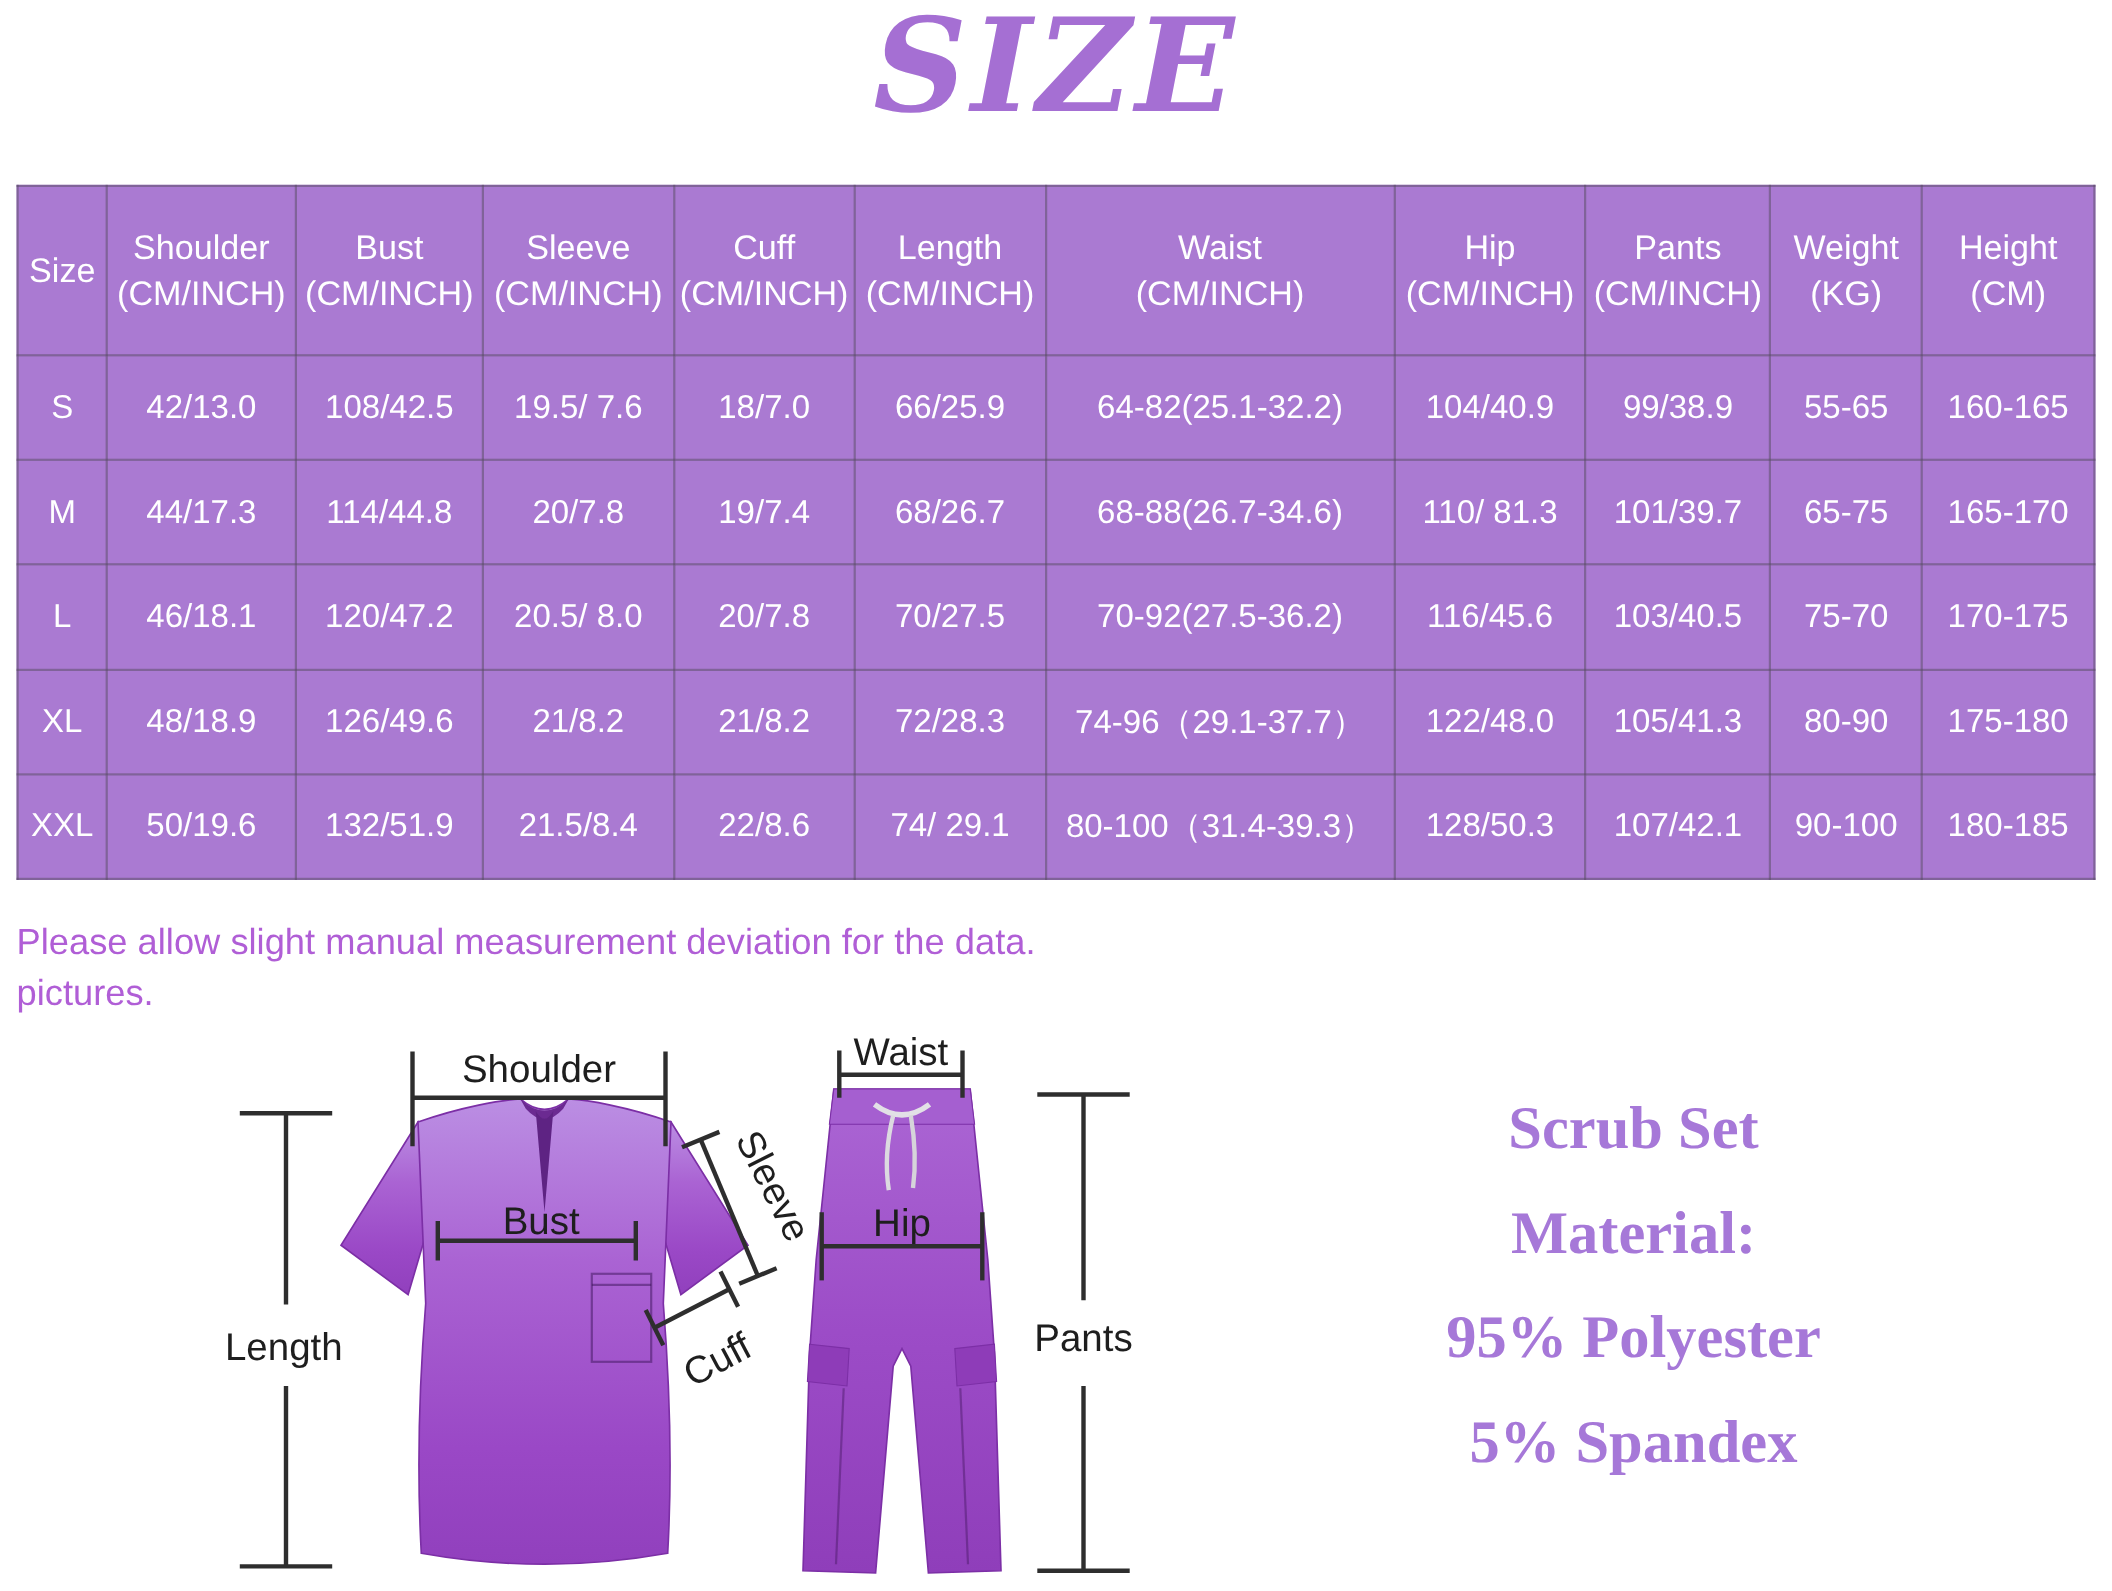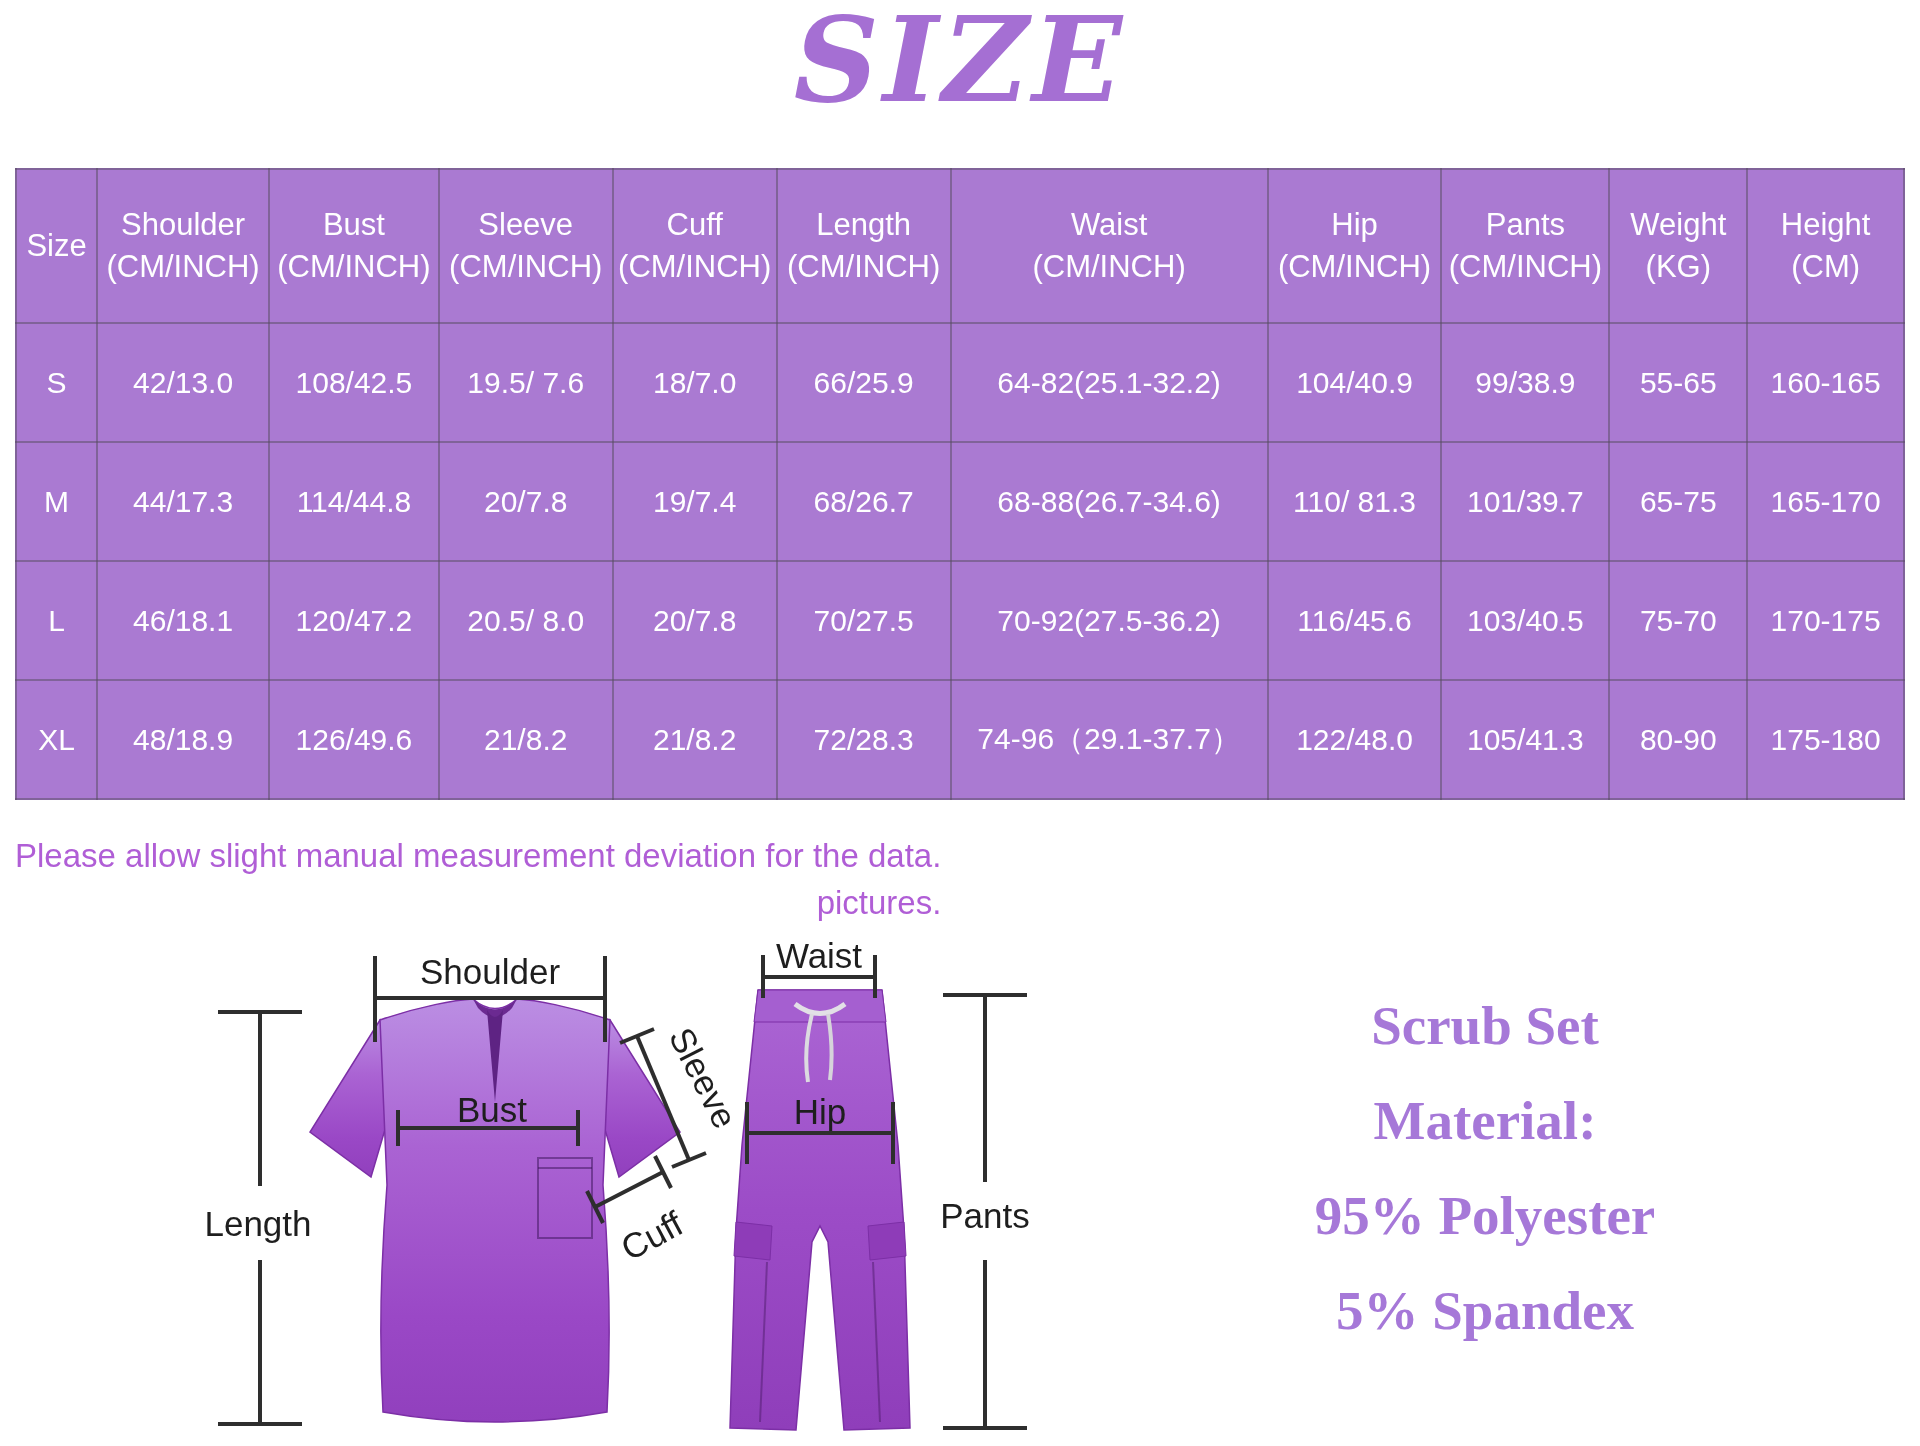--- a/index.html
+++ b/index.html
@@ -28,21 +28,20 @@
     font-weight:normal;
     overflow:hidden;
   }
   .size-table thead th { height:154px; font-size:31px; line-height:42px; }
   .size-table td { height:95px; font-size:30px; }
   .hl1, .hl2 { display:block; }
   .notes {
     position:absolute; left:15px; top:832px;
     font-size:33px; line-height:47px;
     color:var(--note_purple);
-    text-align:right;
   }
   .product-info {
     position:absolute; left:1180px; top:978px; width:610px;
     text-align:center;
     font-family:"Liberation Serif", serif;
     font-weight:bold; font-size:55px; line-height:95px;
     color:var(--product_purple);
   }
   .diagram-svg { position:absolute; left:140px; top:930px; }
   .svg-label { font-family:"Liberation Sans", sans-serif; }
@@ -159,20 +158,33 @@
         <td>126/49.6</td>
         <td>21/8.2</td>
         <td>21/8.2</td>
         <td>72/28.3</td>
         <td>74-96（29.1-37.7）</td>
         <td>122/48.0</td>
         <td>105/41.3</td>
         <td>80-90</td>
         <td>175-180</td>
       </tr>
+      <tr>
+        <td>XXL</td>
+        <td>50/19.6</td>
+        <td>132/51.9</td>
+        <td>21.5/8.4</td>
+        <td>22/8.6</td>
+        <td>74/ 29.1</td>
+        <td>80-100（31.4-39.3）</td>
+        <td>128/50.3</td>
+        <td>107/42.1</td>
+        <td>90-100</td>
+        <td>180-185</td>
+      </tr>
     </tbody>
   </table>
 
 <div class="notes">
   <div>Please allow slight manual measurement deviation for the data.</div>
   <div>pictures.</div>
 </div>
 
 <svg class="diagram-svg" width="960" height="516" viewBox="0 0 960 516">
   <defs>

